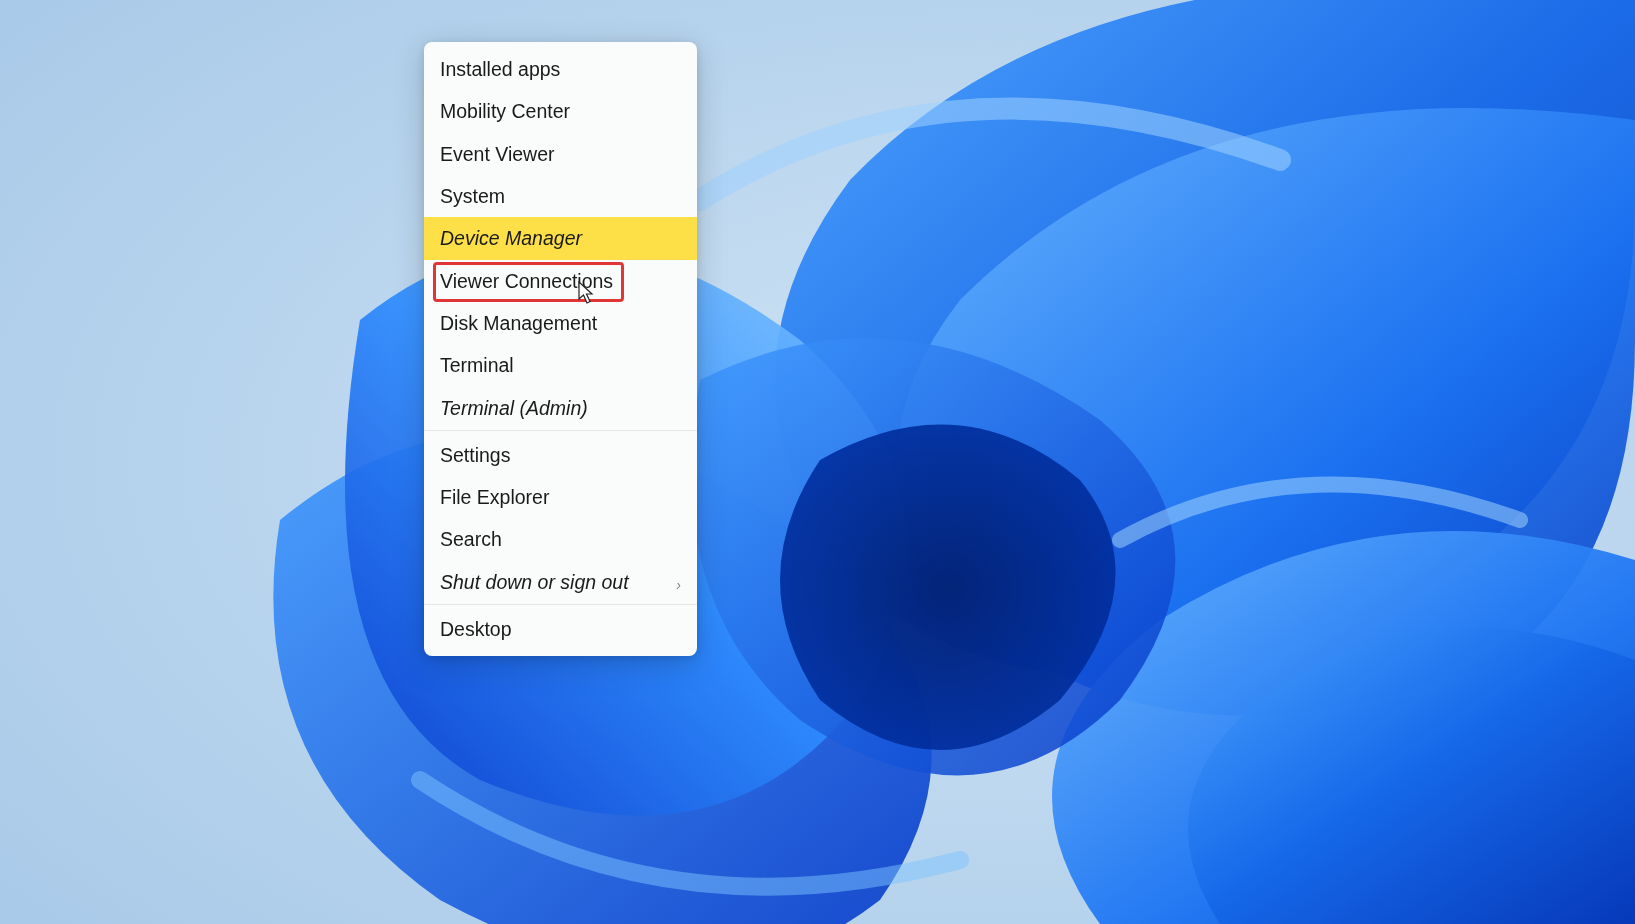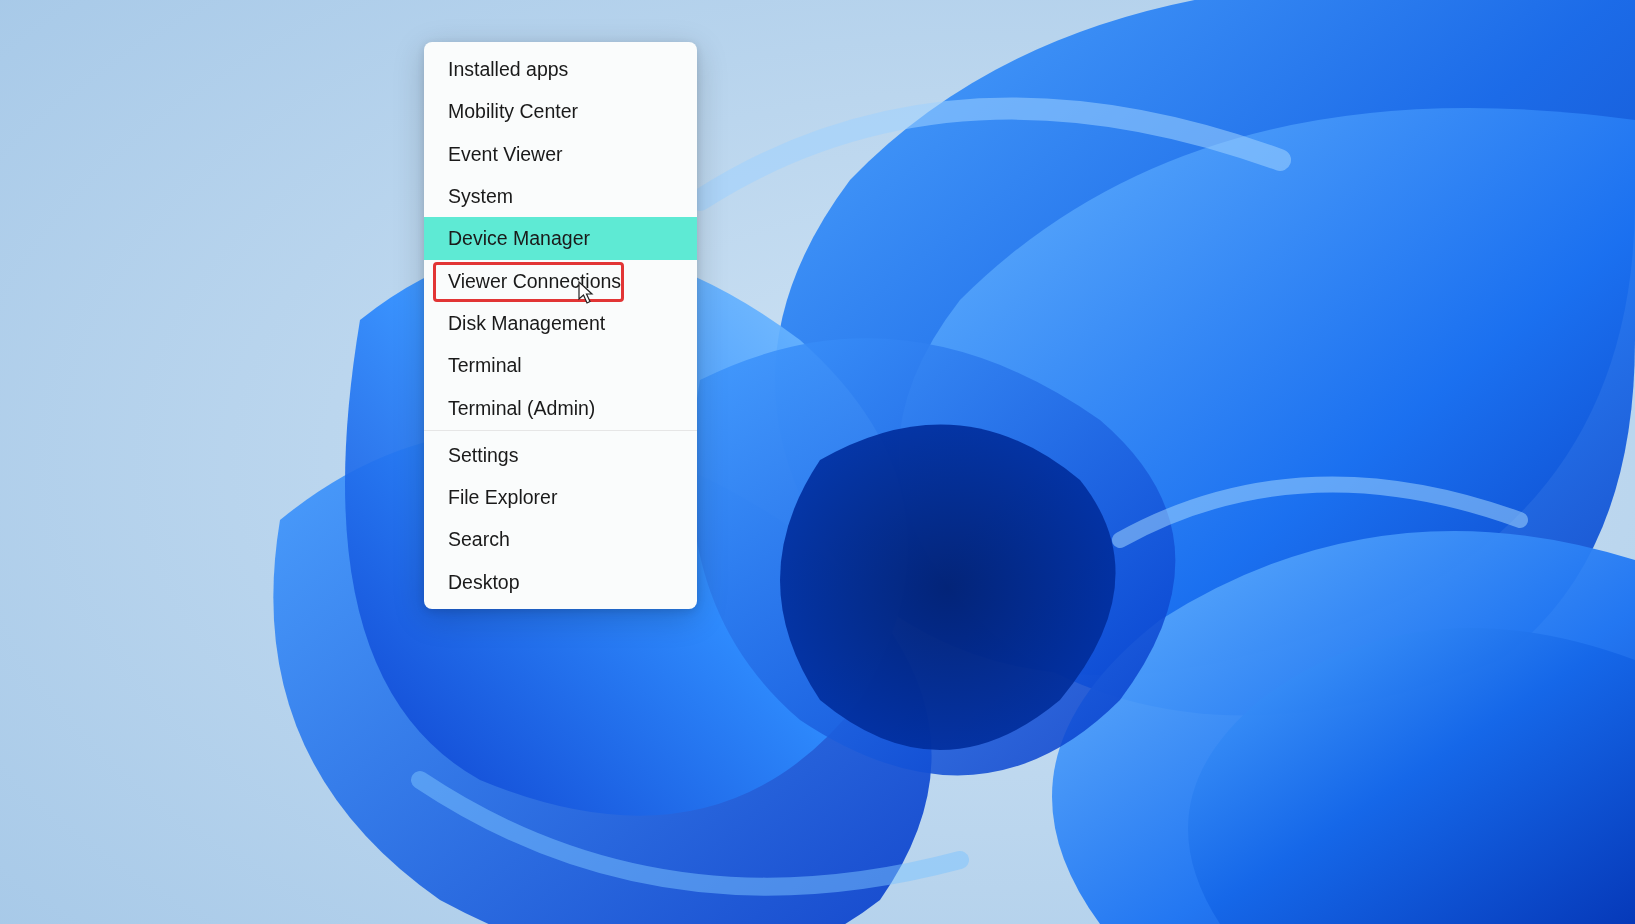--- a/index.html
+++ b/index.html
@@ -27,35 +27,37 @@
       background: #fafcfc;
       border-radius: 8px;
       box-shadow: 0 8px 32px rgba(0,0,0,0.18), 0 2px 8px rgba(0,0,0,0.12);
       padding: 6px 0;
       z-index: 100;
     }
     .menu-item {
       display: flex;
       align-items: flex-end;
       justify-content: space-between;
-      padding: 8px 24px;
+      padding: 8px 16px;
       font-size: 19.5px;
       color: #1a1a1a;
       cursor: pointer;
       line-height: 1.35;
       white-space: nowrap;
       position: relative;
     }
     .menu-item.hover {
-      background: #5eead4;
+      background: #fde047;
+      font-style: italic;
     }
     .menu-item.has-separator {
       border-bottom: 1px solid #e6e6e6;
       padding-bottom: 9px;
       margin-bottom: 3px;
+      font-style: italic;
     }
     .menu-item .label { flex: 1; }
     .chevron {
       font-size: 14px;
       color: #808080;
       margin-left: 12px;
     }
     .highlight-box {
       position: absolute;
       left: 433px;
@@ -163,20 +165,24 @@
   </div>
   <div class="menu-item">
     <span class="label">Settings</span>
   </div>
   <div class="menu-item">
     <span class="label">File Explorer</span>
   </div>
   <div class="menu-item">
     <span class="label">Search</span>
   </div>
+  <div class="menu-item has-separator">
+    <span class="label">Shut down or sign out</span>
+    <span class="chevron">›</span>
+  </div>
   <div class="menu-item">
     <span class="label">Desktop</span>
   </div>
 </div>
 
 <div class="highlight-box"></div>
 
 <div class="cursor">
   <svg width="18" height="24" viewBox="0 0 18 24">
     <path d="M 1 1 L 1 18 L 5.5 14 L 9 22 L 12 20.5 L 8.5 13 L 14 13 Z" fill="#ffffff" stroke="#222" stroke-width="1.2"></path>

